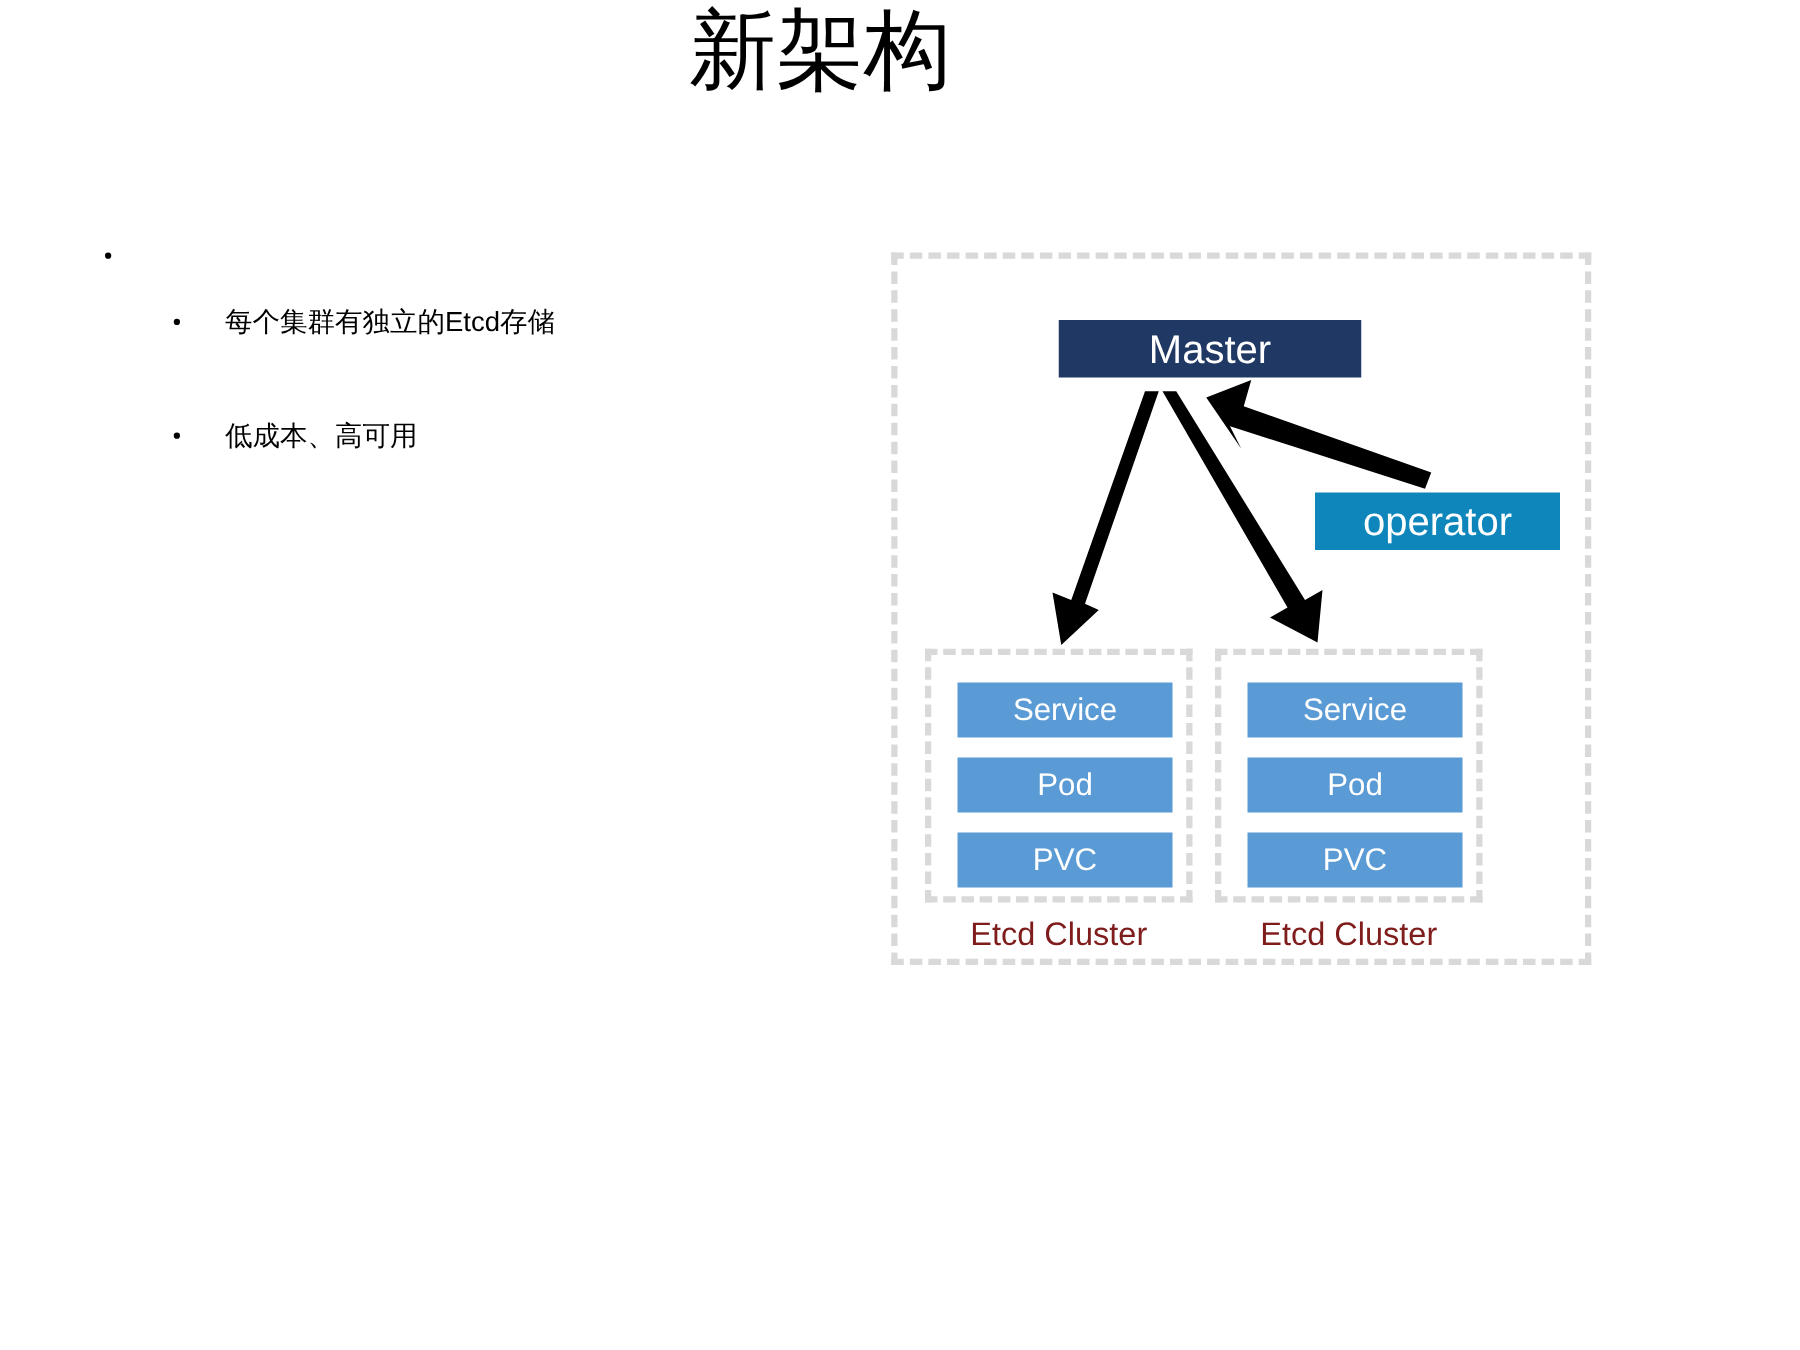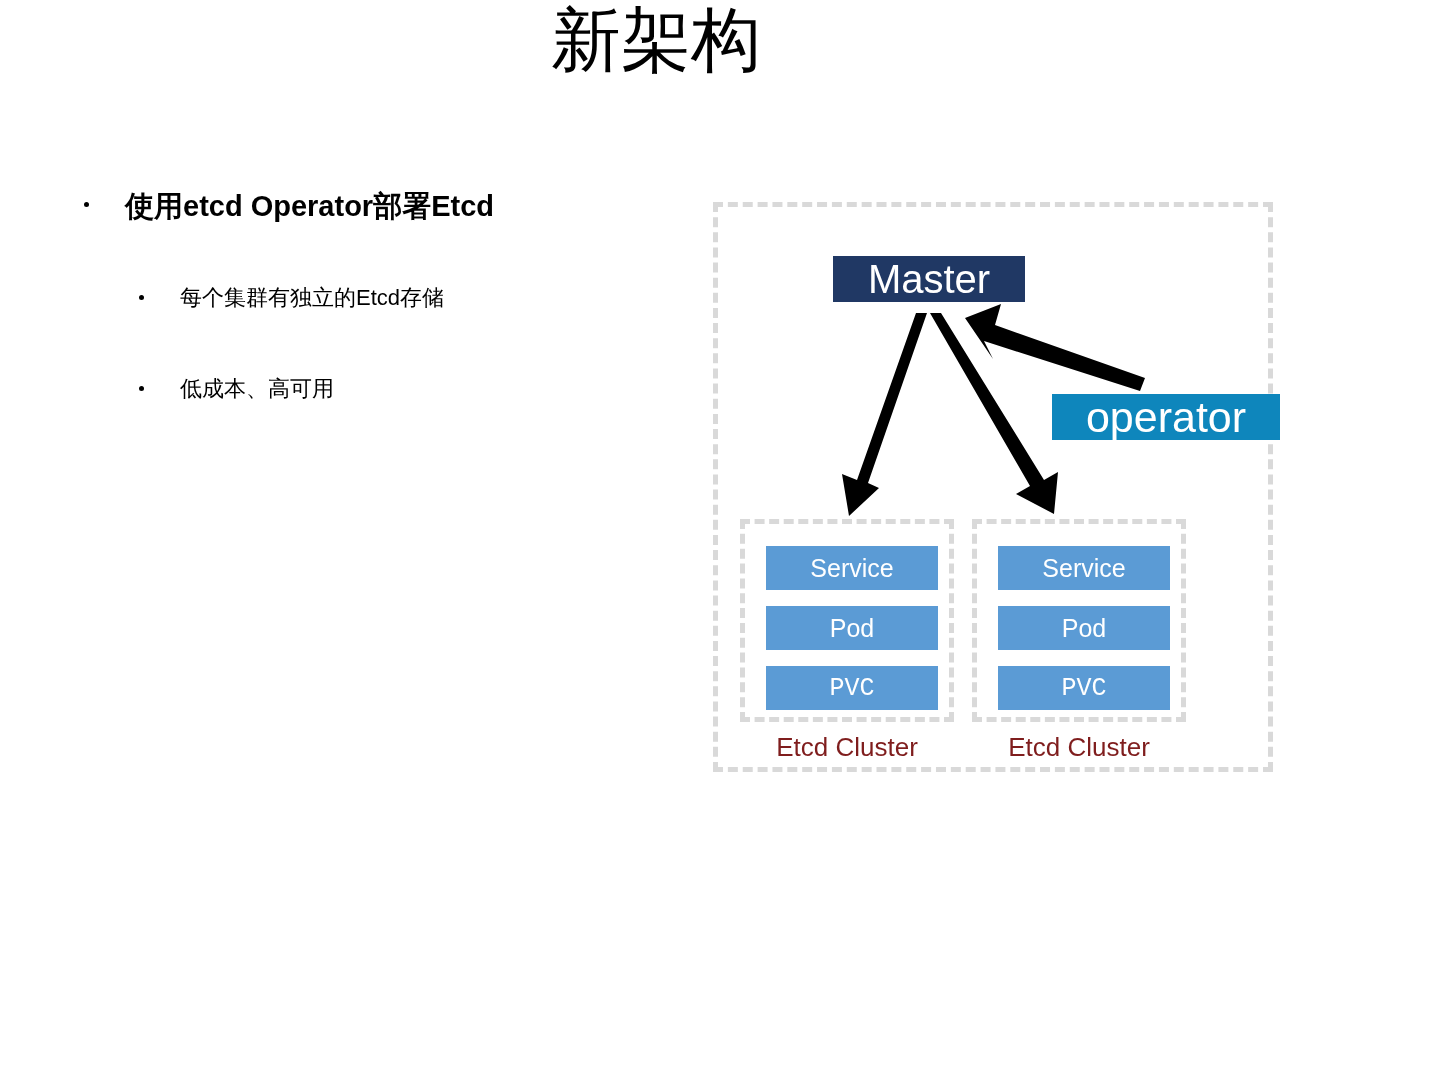--- a/index.html
+++ b/index.html
@@ -97,34 +97,34 @@
   .node-box {
     position: absolute;
     display: flex;
     align-items: center;
     justify-content: center;
     color: #ffffff;
     font-weight: 400;
     box-sizing: border-box;
   }
   .node-master {
-    left: 120px;
+    left: 134px;
     top: 54px;
-    width: 192px;
+    width: 242px;
     height: 46px;
     background: #203864;
-    font-size: 40px;
+    font-size: 32px;
   }
   .node-operator {
     left: 339px;
     top: 192px;
-    width: 228px;
+    width: 196px;
     height: 46px;
     background: #0e86bc;
-    font-size: 43px;
+    font-size: 32px;
   }
 
   .cluster {
     position: absolute;
     width: 214px;
     height: 203px;
     border: 5px dashed #d9d9d9;
     box-sizing: border-box;
   }
   .cluster-left  { left: 27px;  top: 317px; }
@@ -139,21 +139,21 @@
   .res-box {
     height: 44px;
     background: #5b9bd5;
     color: #ffffff;
     font-size: 25px;
     display: flex;
     align-items: center;
     justify-content: center;
     margin-bottom: 16px;
   }
-  .res-box:last-child { margin-bottom: 0; font-family: Liberation Mono, monospace; }
+  .res-box:last-child { margin-bottom: 0; }
 
   .cluster-label {
     position: absolute;
     top: 528px;
     width: 214px;
     text-align: center;
     font-size: 26px;
     line-height: 34px;
     color: #7f1d1d;
     white-space: nowrap;
@@ -172,21 +172,20 @@
 </style>
 </head>
 <body>
 
 <div class="slide-title">新架构</div>
 
 <div class="bullets">
 
   <div class="bullet-l1">
     <span class="dot"></span>
-    <span>使用etcd Operator部署Etcd</span>
   </div>
 
   <div class="bullet-l2">
     <span class="dot"></span>
     <span>每个集群有独立的Etcd存储</span>
   </div>
 
 
   <div class="bullet-l2">
     <span class="dot"></span>

